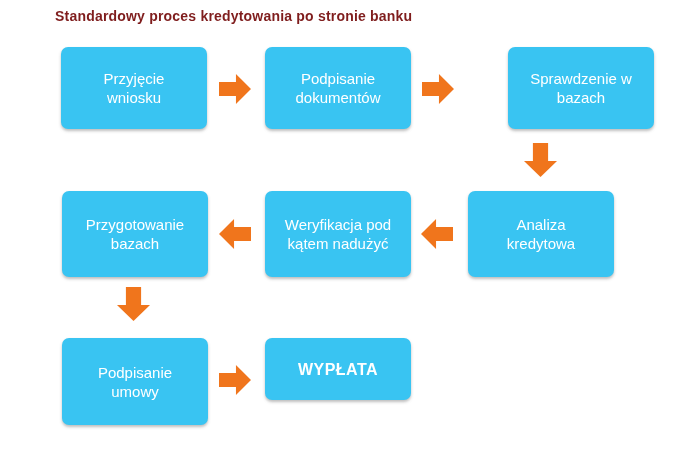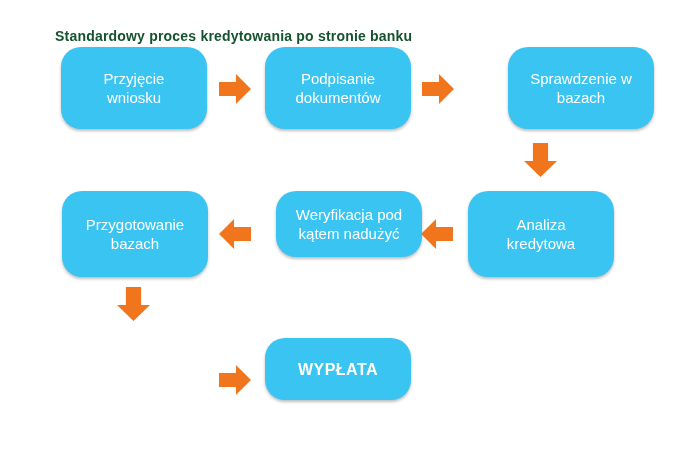--- a/index.html
+++ b/index.html
@@ -14,29 +14,28 @@
     height: 470px;
     background: #ffffff;
     overflow: hidden;
   }
   .diagram-title {
     position: absolute;
     left: 55px;
     top: 8px;
     font-size: 14px;
     font-weight: 700;
-    color: #14532d;
+    color: #7f1d1d;
     letter-spacing: 0.2px;
-    margin-top: 20px;
   }
   .node {
     position: absolute;
     width: 146px;
     background: #39c4f2;
-    border-radius: 20px;
+    border-radius: 7px;
     box-shadow: 0 2px 3px rgba(110,110,110,0.45);
     color: #ffffff;
     font-size: 15px;
     line-height: 19px;
     text-align: center;
     display: flex;
     align-items: center;
     justify-content: center;
     padding: 0 18px;
     box-sizing: border-box;
@@ -64,21 +63,21 @@
   .arr-down {
     width: 33px;
     height: 34px;
     clip-path: polygon(27% 0, 73% 0, 73% 53%, 100% 53%, 50% 100%, 0 53%, 27% 53%);
   }
   
   .n1 { left: 61px;  top: 47px;  height: 82px; }
   .n2 { left: 265px; top: 47px;  height: 82px; }
   .n3 { left: 468px; top: 47px;  height: 82px; margin-left: 40px; }
   .n4 { left: 468px; top: 191px; height: 86px; }
-  .n5 { left: 276px; top: 191px; height: 66px; }
+  .n5 { left: 265px; top: 191px; height: 86px; }
   .n6 { left: 62px;  top: 191px; height: 86px; }
   .n7 { left: 62px;  top: 338px; height: 87px; }
   .n8 { left: 265px; top: 338px; height: 62px; }
   
   .a1 { left: 219px; top: 74px; }
   .a2 { left: 422px; top: 74px; }
   .a3 { left: 524px; top: 143px; }
   .a4 { left: 421px; top: 219px; }
   .a5 { left: 219px; top: 219px; }
   .a6 { left: 117px; top: 287px; }
@@ -108,18 +107,19 @@
   <div class="arrow arr-left a4"></div>
 
   <div class="node n5">Weryfikacja pod kątem nadużyć</div>
 
   <div class="arrow arr-left a5"></div>
 
   <div class="node n6">Przygotowanie bazach</div>
 
   <div class="arrow arr-down a6"></div>
 
+  <div class="node n7">Podpisanie umowy</div>
 
   <div class="arrow arr-right a7"></div>
 
   <div class="node n8 bold">WYPŁATA</div>
 
 </div>
 
 </body></html>

